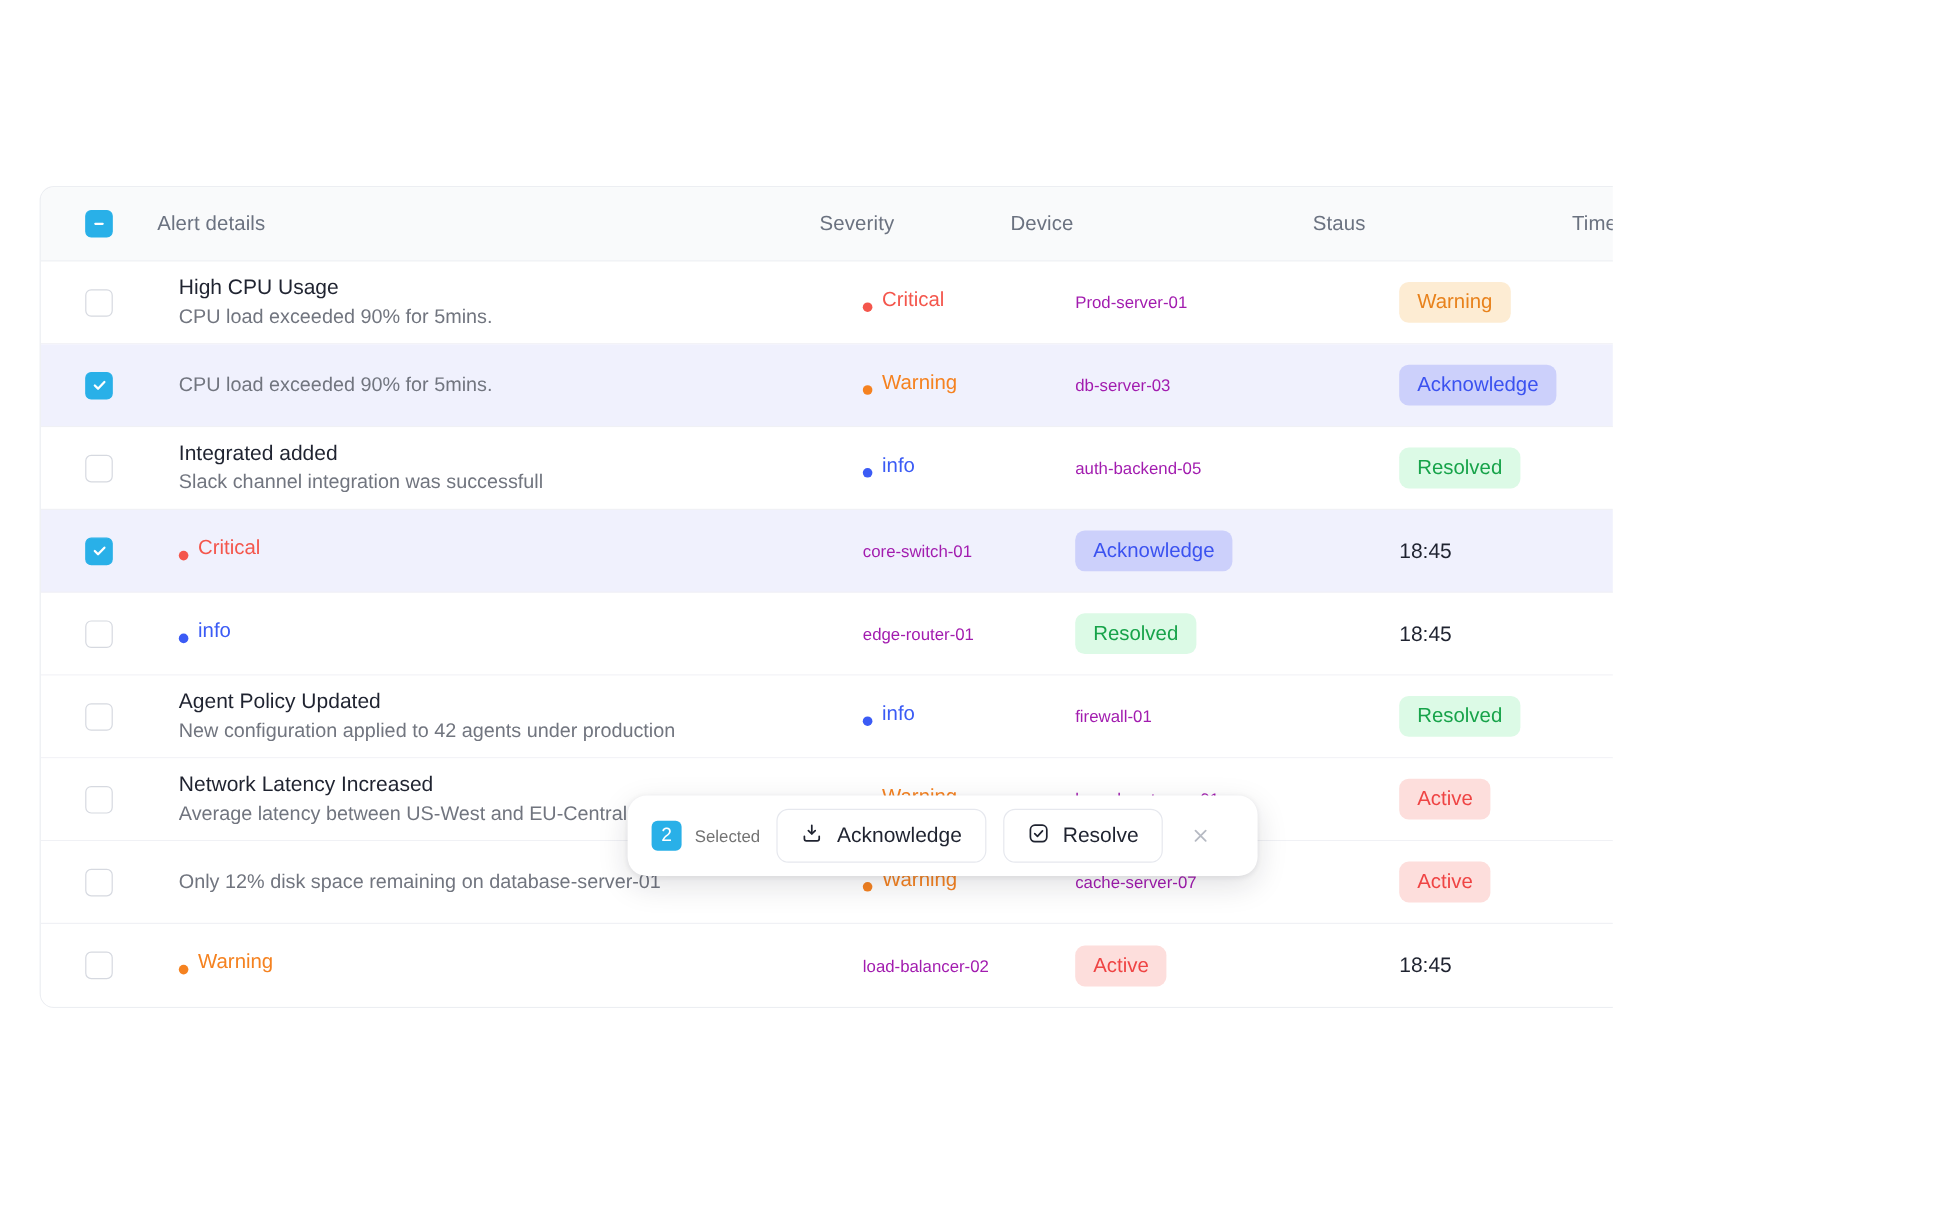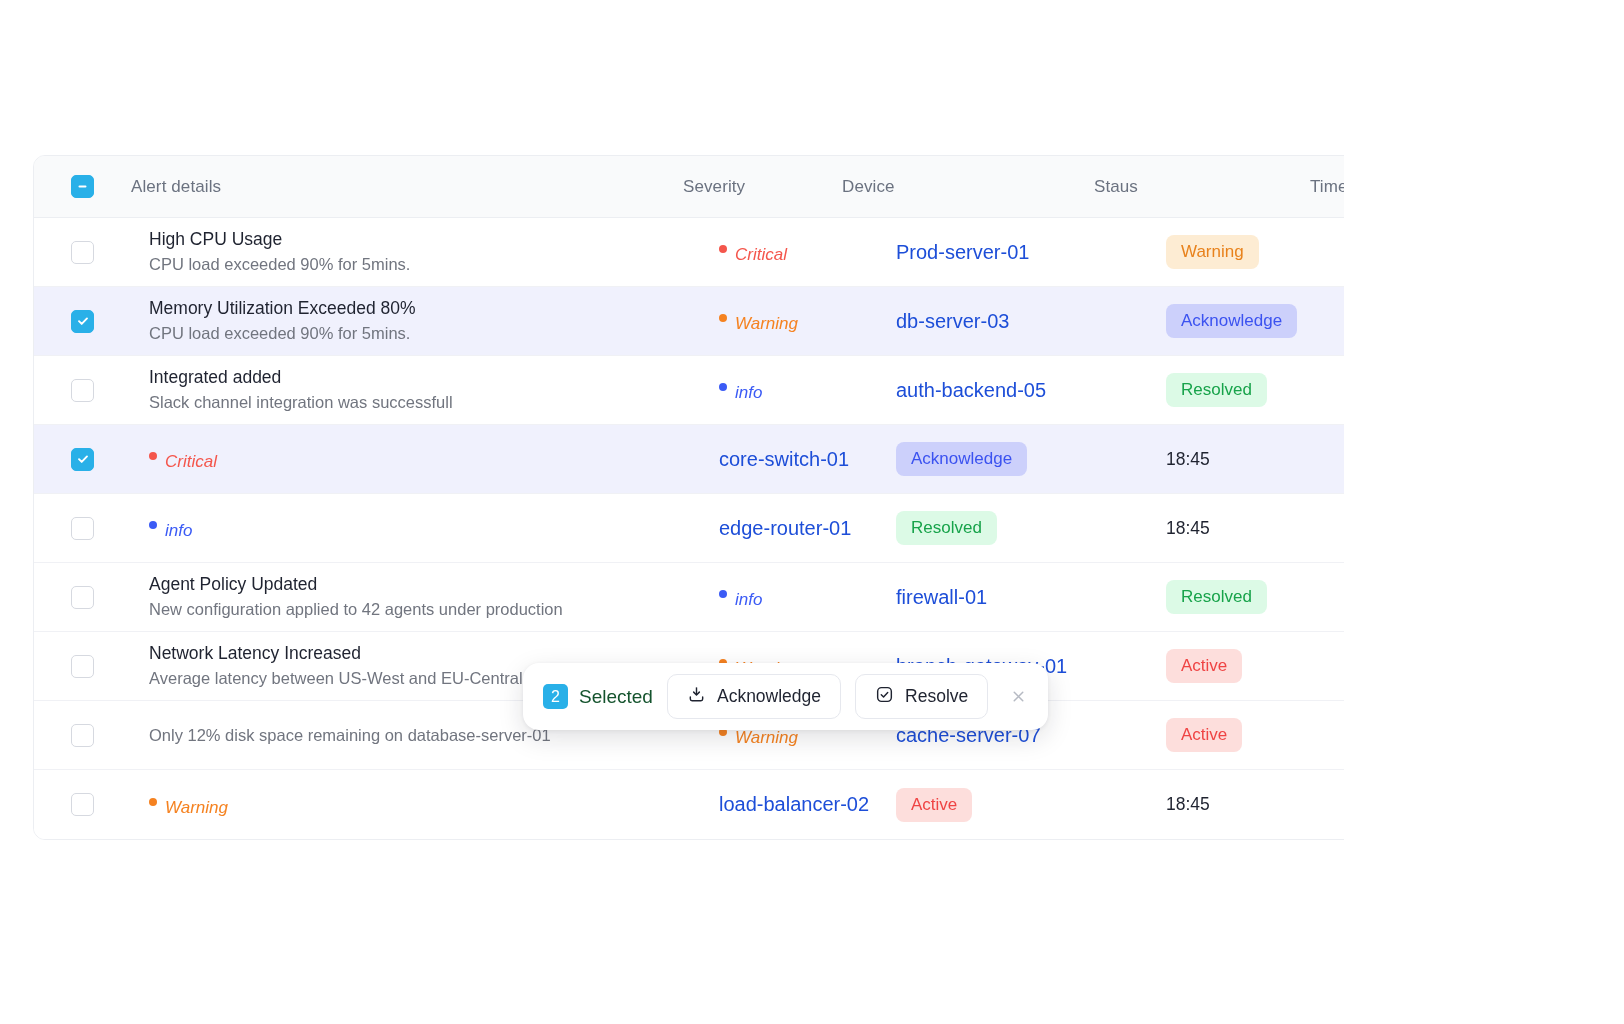--- a/index.html
+++ b/index.html
@@ -81,28 +81,28 @@
   .alert-desc {
     font-size: 16.5px;
     color: #71757f;
     line-height: 1.38;
     margin-top: 1px;
     white-space: nowrap;
     overflow: hidden;
   }
 
   
-  .sev { display: inline-flex; align-items: flex-start; gap: 8px; font-size: 17px; white-space: nowrap; font-style: italic; }
+  .sev { display: inline-flex; align-items: flex-end; gap: 8px; font-size: 17px; white-space: nowrap; }
   .dot { width: 8px; height: 8px; border-radius: 50%; flex: none; }
   .sev-critical { color: #f4564c; } .sev-critical .dot { background: #f4564c; }
   .sev-warning  { color: #f58220; } .sev-warning  .dot { background: #f58220; }
   .sev-info     { color: #3b5bf5; } .sev-info     .dot { background: #3b5bf5; }
 
   
-  .device { font-size: 20px; color: #1d4ed8; white-space: nowrap; }
+  .device { font-size: 14px; color: #a21caf; white-space: nowrap; }
 
   
   .pill {
     display: inline-flex; align-items: center; justify-content: center;
     height: 34px;
     padding: 0 15px;
     border-radius: 8px;
     font-size: 17px;
     white-space: nowrap;
   }
@@ -134,21 +134,21 @@
     gap: 14px;
   }
   .sel-badge {
     width: 25px; height: 25px;
     background: #29b0e8;
     border-radius: 5px;
     color: #fff; font-size: 16px;
     display: flex; align-items: center; justify-content: center;
     flex: none;
   }
-  .sel-label { font-size: 19px; color: #14532d; margin-left: -3px; }
+  .sel-label { font-size: 14px; color: #737373; margin-left: -3px; }
   .fab-btn {
     display: inline-flex; align-items: center; gap: 11px;
     height: 45px; padding: 0 19px;
     border: 1px solid #e6e8ee;
     border-radius: 10px;
     background: #fff;
     font-size: 17.5px; color: #1f2330;
     cursor: pointer;
     font-family: "Liberation Sans", sans-serif;
     white-space: nowrap;
@@ -210,21 +210,20 @@
         </div>
         <div class="row tr selected">
           <div class="cb-cell">
             <span class="cb checked">
               <svg width="14" height="14" viewBox="0 0 14 14" fill="none" stroke="#fff" stroke-width="1.9" stroke-linecap="round" stroke-linejoin="round">
                 <path d="M3 7.2l2.7 2.7L11 4.4"></path>
               </svg>
             </span>
           </div>
           <div class="cell-details">
-            <div class="alert-title">Memory Utilization Exceeded 80%</div>
             <div class="alert-desc">CPU load exceeded 90% for 5mins.</div>
           </div>
           <div><span class="sev sev-warning">
               <span class="dot"></span>
               <span>Warning</span>
             </span></div>
           <div class="device">db-server-03</div>
           <div><span class="pill pill-acknowledge">Acknowledge</span></div>
           <div class="time">18:45</div>
           <div>

